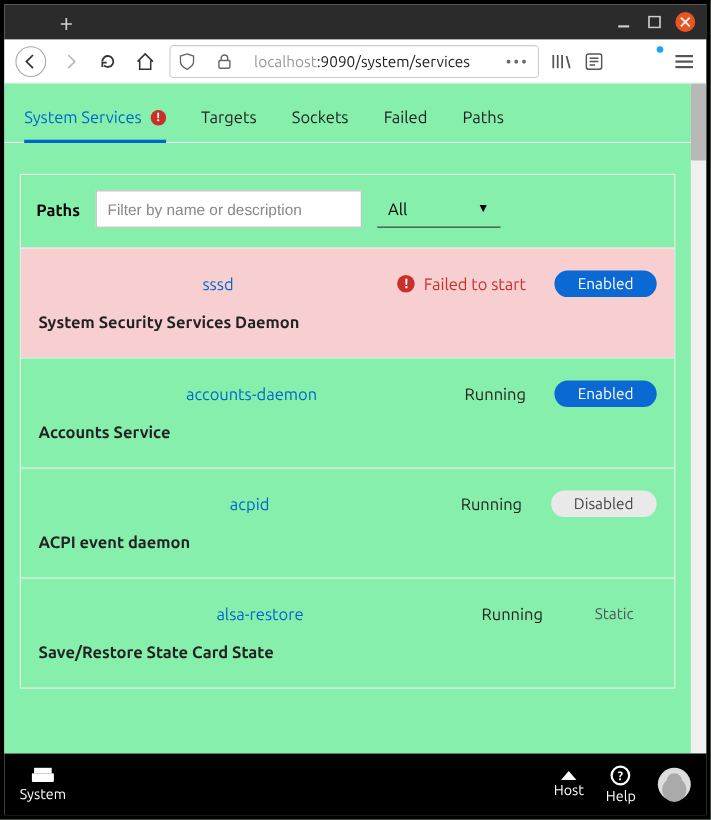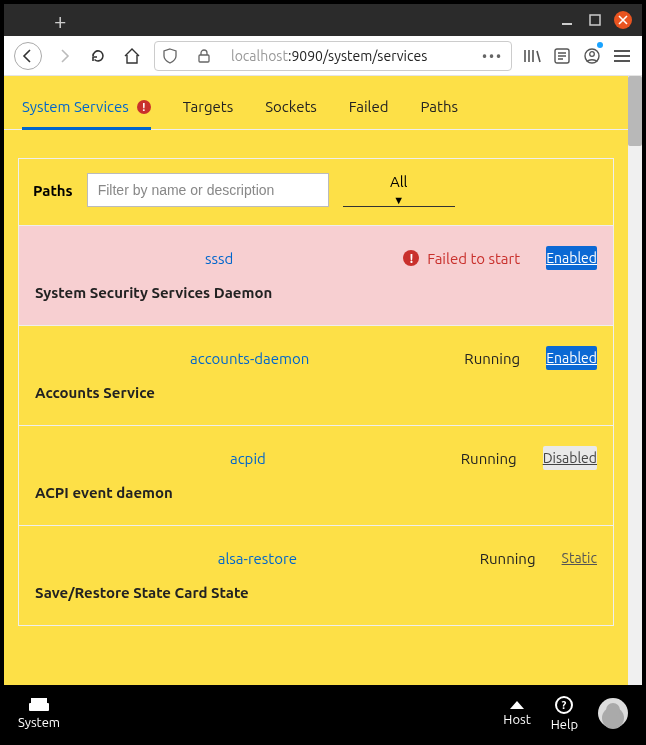--- a/index.html
+++ b/index.html
@@ -26,44 +26,44 @@
   .urlbar .shield, .urlbar .lock { color:#666; }
   .urlbar .host { color:#999; }
   .urlbar .path { color:#222; }
   .urlbar .dots { margin-left:auto; color:#666; letter-spacing:2px;}
   .tbicon { width:20px; color:#555; display:flex;align-items:center;justify-content:center;}
   .tbicon.badge { position:relative;}
   .tbicon.badge::after { content:""; position:absolute; top:-1px; right:-1px; width:6px; height:6px; background:#19a3ff; border-radius:50%;}
   .hamb { display:flex; flex-direction:column; gap:3px; }
   .hamb span{ width:16px; height:2px; background:#555;}
   
-  .content { position:absolute; top:72px; bottom:56px; left:0; right:0; background:#fde047; overflow:hidden;}
+  .content { position:absolute; top:72px; bottom:56px; left:0; right:0; background:#86efac; overflow:hidden;}
   .scrollgutter { position:absolute; top:0; right:0; width:14px; height:100%; background:#f0f0f0;}
   .scrollthumb { position:absolute; top:0; right:0; width:14px; height:70px; background:#b8b8b8; border-radius:2px;}
   .inner { padding: 0; width: calc(100% - 14px); }
   .tabsrow { display:flex; gap:32px; padding: 22px 18px 0 18px; border-bottom:1px solid #eee; font-size:15px;}
   .pgtab { padding-bottom:12px; color:#222; cursor:pointer;}
   .pgtab.active { color:#0066cc; border-bottom:3px solid #0066cc; margin-bottom:-1px; display:flex; align-items:center; gap:8px;}
   .pgtab .alert { width:14px; height:14px; background:#c9302c; border-radius:50%; color:#fff; font-size:11px; display:flex;align-items:center;justify-content:center; font-weight:bold;}
   .panel { margin: 28px 14px 0 14px; border:1px solid #eee;}
   .filterrow { display:flex; align-items:center; gap:14px; padding:14px 14px 18px 14px;}
   .filterrow label { font-weight:700; font-size:15px;}
   .filterinput { height:34px; width:242px; border:1px solid #bbb; padding:0 10px; font-size:14px; color:#333;}
   .filterinput::placeholder{color:#888;}
   .select { height:34px; width:112px; border:1px solid #333; border-top:none;border-left:none;border-right:none; border-bottom:1px solid #333; display:flex; align-items:center; justify-content:space-between; padding:0 10px; font-size:15px; border:1px solid #999; border-bottom:1px solid #333;}
-  .select { border:none; border-bottom:1px solid #333;flex-direction:column; }
+  .select { border:none; border-bottom:1px solid #333; }
   .select .caret { font-size:11px;}
   .svc { border-top:1px solid #eee; padding:20px 16px 24px 16px; display:grid; grid-template-columns: 1fr auto auto; row-gap:14px; align-items:center;}
   .svc.failed { background:#f7cfd1;}
   .svc .name { color:#0066cc; font-size:15px;text-align:center;}
   .svc .desc { grid-column:1 / -1; font-weight:700; font-size:15px; color:#222;}
   .svc .status { font-size:15px; color:#222; padding-right:26px;}
   .svc .status.err { color:#c9302c; display:flex; align-items:center; gap:8px;}
   .svc .status.err .eicon{ width:16px;height:16px;background:#c9302c;border-radius:50%;color:#fff;font-size:12px;display:flex;align-items:center;justify-content:center;font-weight:bold;}
-  .badge { padding:4px 0; border-radius:2px; font-size:14px;text-decoration:underline;}
+  .badge { padding:4px 21px; border-radius:12px; font-size:14px;}
   .badge.enabled { background:#0b69d4; color:#fff;}
   .badge.disabled { background:#e9e9e9; color:#444;}
   .badge.static { background:transparent; color:#555;}
   
   .bottombar { position:absolute; bottom:0; left:0; right:0; height:56px; background:#000; display:flex; align-items:center; color:#fff; padding:0 14px; gap:20px;}
   .bb-item { display:flex; flex-direction:column; align-items:center; font-size:13px; gap:2px;}
   .bb-item .ic { font-size:16px;}
   .spacer { flex:1;}
   .avatar { width:30px;height:30px;border-radius:50%; background:#ddd; display:flex;align-items:center;justify-content:center;}
   .avatar::after{content:"";width:14px;height:14px;background:#aaa;border-radius:50%;box-shadow:0 8px 0 4px #aaa; position:relative; top:-3px;}

